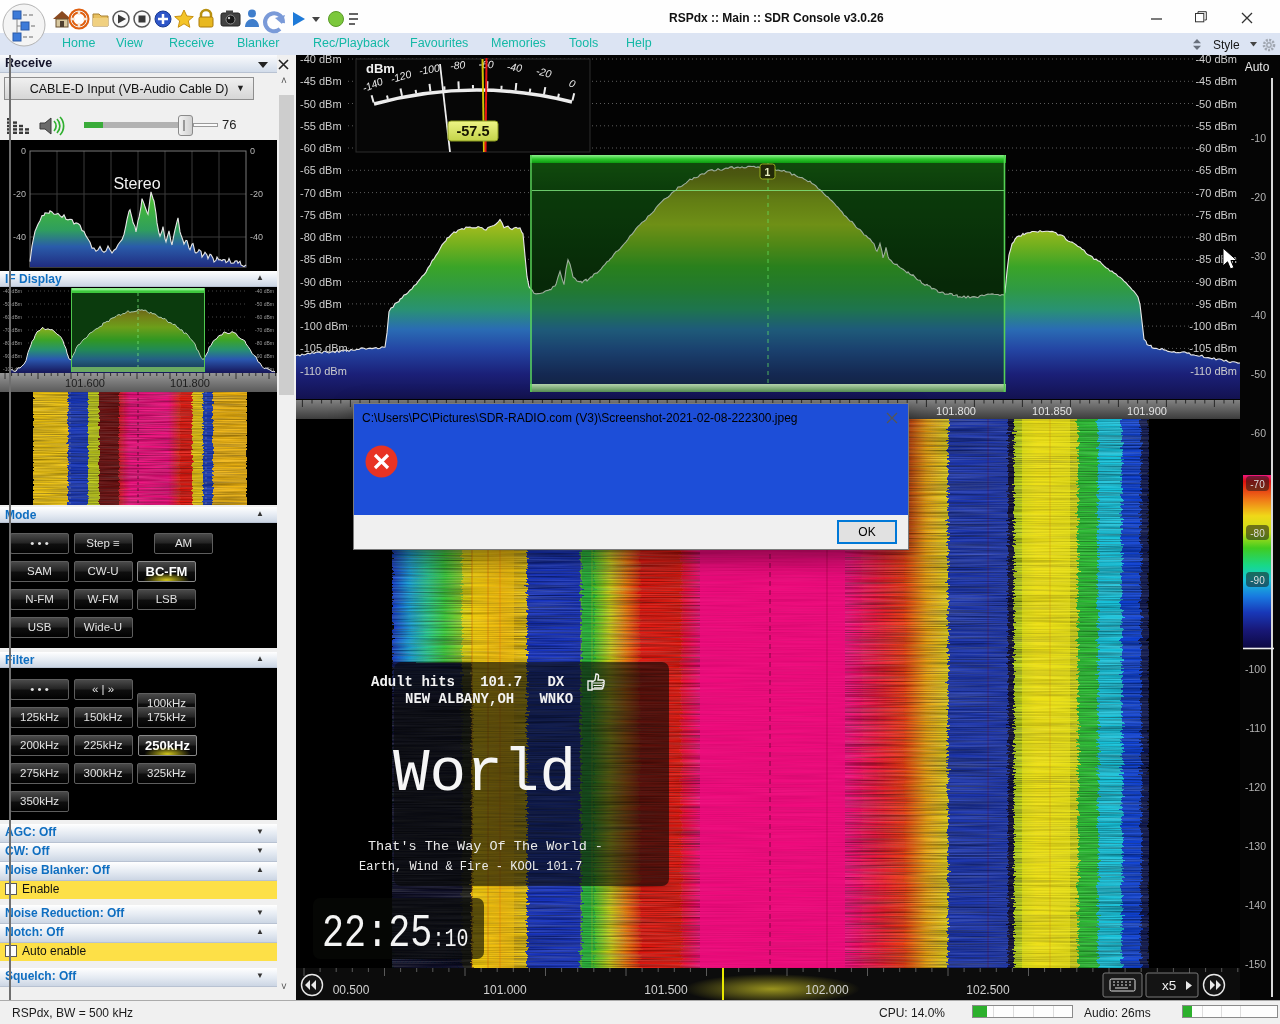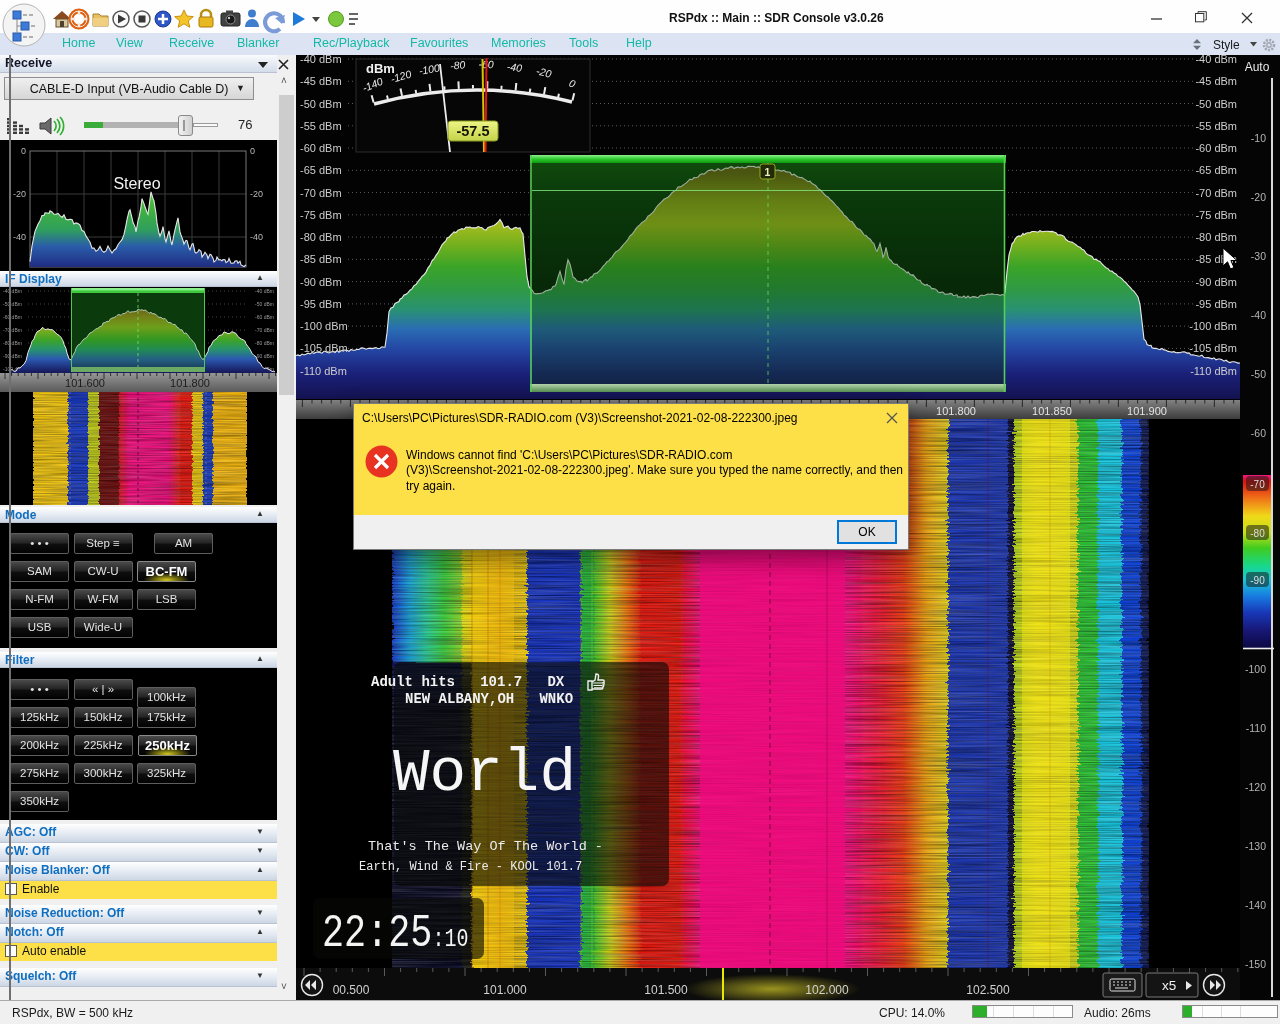--- a/index.html
+++ b/index.html
@@ -112,21 +112,21 @@
       </g>
 <path d="M34 11h5l6-5v16l-6-5h-5z" fill="#6a6a6a" stroke="#3a3a3a"></path>
 <path d="M48 9a7 7 0 0 1 0 10M51 7a10 10 0 0 1 0 14M54 5a13 13 0 0 1 0 18" stroke="#30b030" stroke-width="1.7" fill="none"></path>
 </svg>
 <div class="abs" style="left:84px;top:67px;width:94px;height:6px;background:#b2b2b2"></div>
 <div class="abs" style="left:84px;top:67px;width:19px;height:6px;background:#3aac3a"></div>
 <div class="abs" style="left:193px;top:68px;width:25px;height:4px;background:#fafafa;border:1px solid #9a9a9a"></div>
 <div class="abs" style="left:178px;top:60px;width:15px;height:21px;background:linear-gradient(90deg,#f2f2f2,#d0d0d0);border:1px solid #8a8a8a;border-radius:3px">
       <span style="position:absolute;left:4px;top:4px;width:2px;height:11px;border-left:1px solid #999;border-right:1px solid #999"></span>
     </div>
-<div class="abs" style="left:238px;top:62px;font-size:13px;color:#222">76</div>
+<div class="abs" style="left:222px;top:62px;font-size:13px;color:#222">76</div>
 <svg class="abs" style="left:0;top:85px" width="277" height="131" viewBox="0 140 277 131">
 <rect x="0" y="140" width="277" height="131" fill="#000"></rect>
 <defs>
         <linearGradient id="aud" x1="0" y1="185" x2="0" y2="267" gradientUnits="userSpaceOnUse">
           <stop offset="0" stop-color="#62ca36"></stop>
           <stop offset=".3" stop-color="#40b23e"></stop>
           <stop offset=".55" stop-color="#2f9e5e"></stop>
           <stop offset=".75" stop-color="#2a5caa"></stop>
           <stop offset="1" stop-color="#202c80"></stop>
         </linearGradient>
@@ -305,21 +305,21 @@
 <div class="btn" style="left:10.0px;top:94px">USB</div>
 <div class="btn" style="left:73.5px;top:94px">Wide-U</div>
 </div>
 <div class="sh" style="top:597px;height:16px">
       <b>Filter</b>
       <span class="ar" style="top:2px">▲</span>
     </div>
 <div class="blk" style="top:613px;height:152px">
 <div class="btn" style="left:10.0px;top:11px">•&nbsp;•&nbsp;•</div>
 <div class="btn" style="left:73.5px;top:11px">« | »</div>
-<div class="btn" style="left:137.0px;top:19px">100kHz</div>
+<div class="btn" style="left:137.0px;top:25px">100kHz</div>
 <div class="btn" style="left:10.0px;top:39px">125kHz</div>
 <div class="btn" style="left:73.5px;top:39px">150kHz</div>
 <div class="btn" style="left:137.0px;top:39px">175kHz</div>
 <div class="btn" style="left:10.0px;top:67px">200kHz</div>
 <div class="btn" style="left:73.5px;top:67px">225kHz</div>
 <div class="btn on" style="left:138px;top:67px">250kHz<i></i></div>
 <div class="btn" style="left:10.0px;top:95px">275kHz</div>
 <div class="btn" style="left:73.5px;top:95px">300kHz</div>
 <div class="btn" style="left:137.0px;top:95px">325kHz</div>
 <div class="btn" style="left:10.0px;top:123px">350kHz</div>
@@ -693,30 +693,29 @@
 <div class="abs mono" style="left:371px;top:674px;font-size:14px;font-weight:bold;color:#f2f2f2;z-index:21;white-space:pre">Adult hits   101.7   DX</div>
 <svg class="abs" style="left:585px;top:671px;z-index:21" width="22" height="22" viewBox="0 0 22 22">
     <path d="M3 10h4v9H3zM7 18v-7l3-2 1-6c2 0 3 1 2.5 3L13 9h5c1.5 0 1.5 2 .5 2.5 1 .5.8 2-.2 2.3.8.7.4 2-.6 2.2.5.8 0 2-1.2 2z" fill="none" stroke="#f0f0f0" stroke-width="1.4"></path>
     <path d="M8 12h10M8.5 14.5h9M9 16.8h8" stroke="#f0f0f0" stroke-width="1"></path>
   </svg>
 <div class="abs mono" style="left:405px;top:691px;font-size:14px;font-weight:bold;color:#f2f2f2;z-index:21;white-space:pre">NEW ALBANY,OH   WNKO</div>
 <div class="abs mono" style="left:393px;top:739px;font-size:61px;color:#f6f6f6;z-index:21">World</div>
 <div class="abs mono" style="left:368px;top:839px;font-size:13.5px;color:#ececec;z-index:21;white-space:pre">That's The Way Of The World -</div>
 <div class="abs mono" style="left:359px;top:860px;font-size:12px;color:#ececec;z-index:21;white-space:pre">Earth, Wind &amp; Fire - KOOL 101.7</div>
 <div class="abs mono" style="left:322px;top:908px;z-index:21;color:#f4f4f4;transform:scaleX(.8);transform-origin:0 0;white-space:pre"><span style="font-size:46px">22:25</span><span style="font-size:25px">:10</span></div>
-<div class="abs" style="left:353px;top:403px;width:556px;height:147px;background:#fde047;border:1px solid #7a7a7a;z-index:30;box-shadow:0 8px 22px rgba(0,0,0,.45)">
+<div class="abs" style="left:353px;top:403px;width:556px;height:147px;background:#1d4ed8;border:1px solid #7a7a7a;z-index:30;box-shadow:0 8px 22px rgba(0,0,0,.45)">
 <div class="abs" style="left:8px;top:7px;font-size:12px;color:#000">C:\Users\PC\Pictures\SDR-RADIO.com (V3)\Screenshot-2021-02-08-222300.jpeg</div>
 <svg class="abs" style="right:9px;top:7px" width="14" height="14" viewBox="0 0 14 14">
       <path d="M2 2l10 10M12 2L2 12" stroke="#555" stroke-width="1.3"></path>
     </svg>
 <svg class="abs" style="left:11px;top:41px" width="33" height="33" viewBox="0 0 33 33">
       <circle cx="16.5" cy="16.5" r="16" fill="#e83323"></circle>
       <path d="M10 10l13 13M23 10L10 23" stroke="#fff" stroke-width="3.2"></path>
     </svg>
-<div class="abs" style="left:52px;top:44px;width:512px;font-size:12px;color:#000;line-height:15.4px">Windows cannot find 'C:\Users\PC\Pictures\SDR-RADIO.com<br>(V3)\Screenshot-2021-02-08-222300.jpeg'. Make sure you typed the name correctly, and then<br>try again.</div>
 <div class="abs" style="left:0;top:111px;width:554px;height:34px;background:#f0f0f0"></div>
 <div class="abs" style="left:483px;top:116px;width:60px;height:24px;background:#e1e1e1;border:2px solid #0078d7;font-size:12px;color:#000;text-align:center;line-height:20px">OK</div>
 </div>
 <div class="abs" style="left:296px;top:968px;width:944px;height:32px;background:#0c0c0c;z-index:10"><svg width="944" height="32" viewBox="296 0 944 32">
       <defs>
         <radialGradient id="ygl" cx=".5" cy=".5" r=".5">
           <stop offset="0" stop-color="rgba(230,220,40,.65)"></stop>
           <stop offset="1" stop-color="rgba(230,220,40,0)"></stop>
         </radialGradient>
       </defs>

